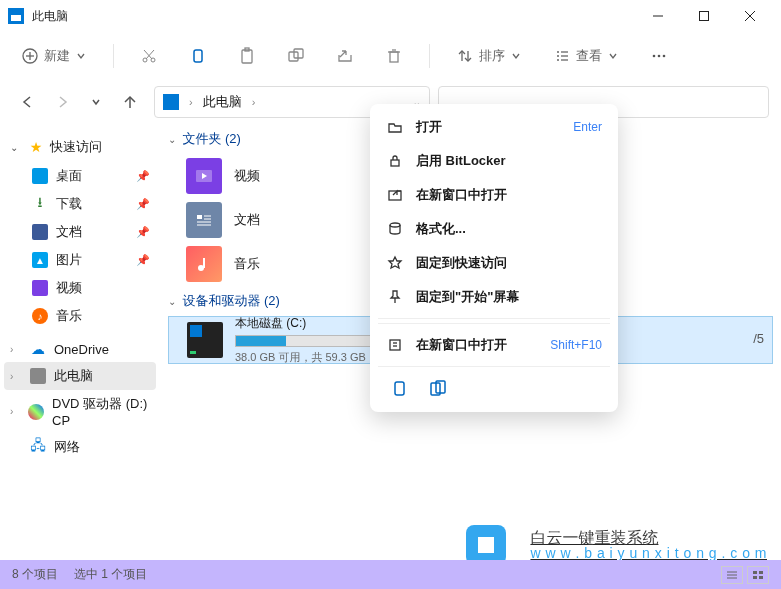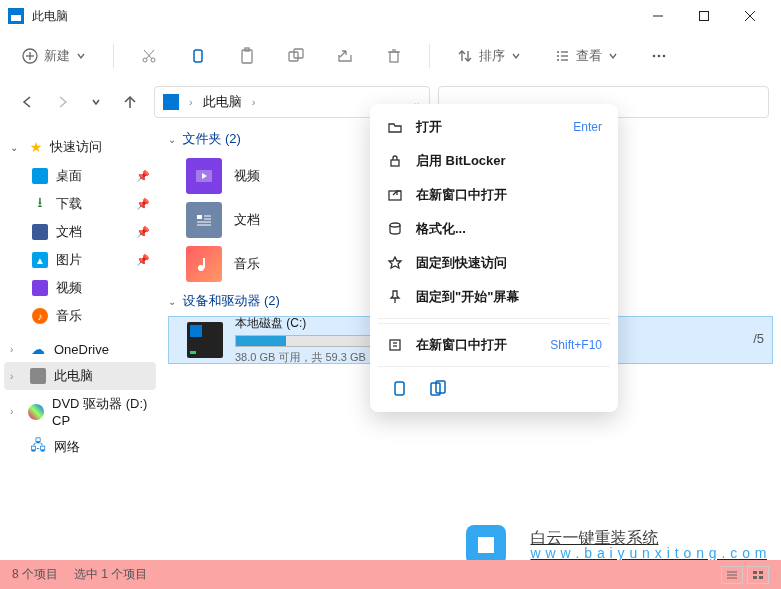--- a/index.html
+++ b/index.html
@@ -82,21 +82,21 @@
 .ctxmenu { position:absolute; left:370px; top:104px; width:248px; background:#fff; border-radius:8px; box-shadow:0 8px 24px rgba(0,0,0,.18); padding:6px; z-index:10;}
 .ctx-item { display:flex; align-items:center; gap:12px; height:34px; padding:0 10px; border-radius:4px; font-size:13px;}
 .ctx-item .ci { width:18px; height:18px; display:flex; align-items:center; justify-content:center; color:#333;}
 .ctx-item .lab { flex:1;font-weight:bold;}
 .ctx-item .sc { color:#3b82f6; font-size:12px;}
 .ctx-sep { height:1px; background:#eee; margin:4px 2px;}
 .ctx-foot { display:flex; gap:18px; padding:8px 14px 4px;}
 .ctx-foot .fi { color:#0067c0;}
 
 
-.statusbar { position:absolute; bottom:0; left:0; right:0; height:29px; display:flex; align-items:center; padding:0 12px; gap:16px; font-size:12px; color:#555; background:#fca5a5;}
+.statusbar { position:absolute; bottom:0; left:0; right:0; height:29px; display:flex; align-items:center; padding:0 12px; gap:16px; font-size:12px; color:#555; background:#c4b5fd;}
 .statusbar .views { margin-left:auto; display:flex; gap:4px;}
 .viewbtn { width:22px; height:18px; border:1px solid #ccc; display:flex; align-items:center; justify-content:center;}
 
 
 .watermark { position:absolute; right:14px; bottom:24px; display:flex; align-items:center; gap:24px; opacity:0.95;text-decoration:underline;}
 .wm-logo { width:40px; height:40px; background:#29a3ef; border-radius:8px; display:flex; align-items:center; justify-content:center;}
 .wm-text { display:flex; flex-direction:column; line-height:1.1;}
 .wm-text .t1 { font-size:16px; color:#333; font-weight:500;}
 .wm-text .t2 { font-size:14px; color:#29a3ef; letter-spacing:0.5px;}
 </style>

